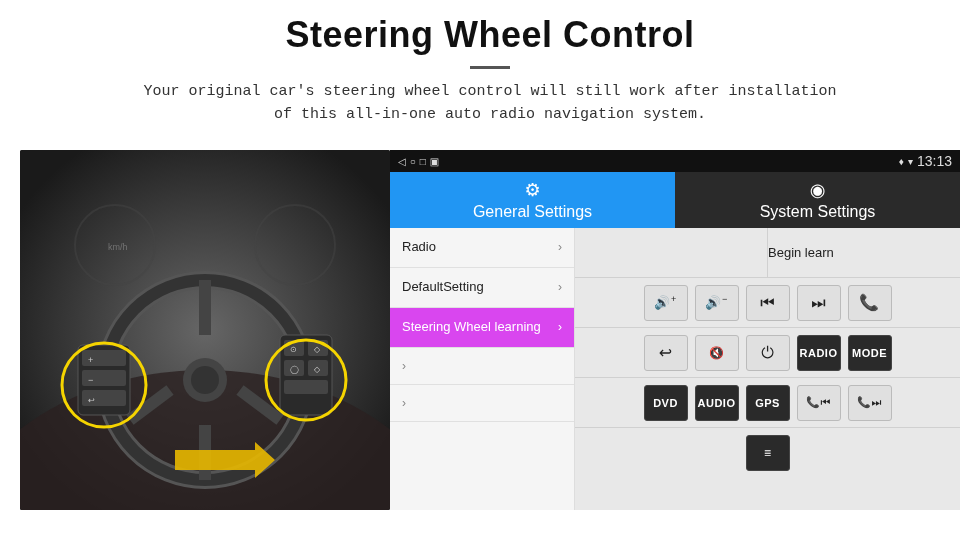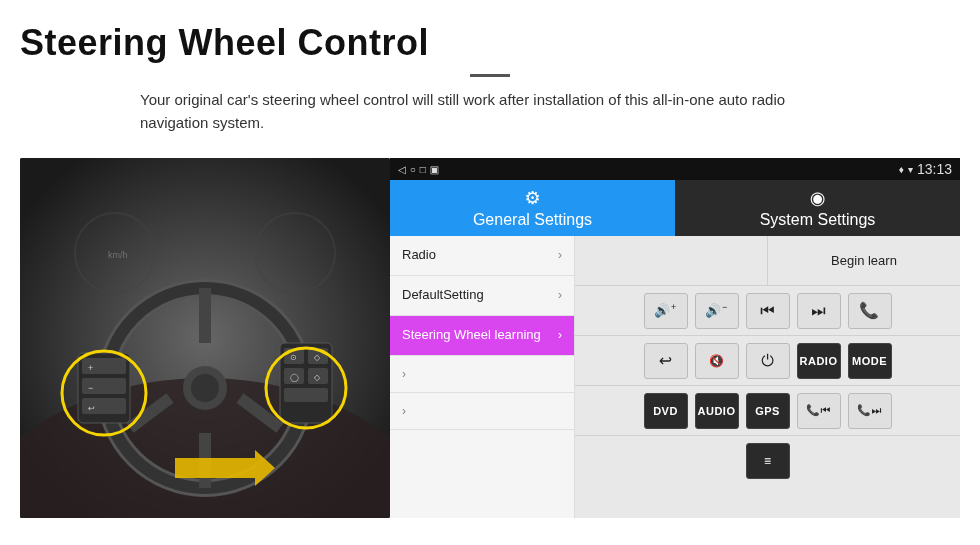--- a/index.html
+++ b/index.html
@@ -4,40 +4,42 @@
   <style>
     * { box-sizing: border-box; margin: 0; padding: 0; }
     body {
       font-family: Arial, sans-serif;
       background: #fff;
       width: 980px;
       min-height: 545px;
       overflow: hidden;
     }
     .header {
-      padding: 22px 20px 10px;
+      text-align: center;
+      padding: 14px 20px 10px;
     }
     .header h1 {
       font-size: 36px;
       font-weight: 900;
       color: #111;
       letter-spacing: 0.5px;
     }
     .header-divider {
       width: 40px;
       height: 3px;
       background: #555;
       margin: 10px auto 12px;
     }
     .header p {
       font-size: 15px;
       color: #333;
       max-width: 700px;
       margin: 0 auto;
       line-height: 1.5;
+      font-family: Liberation Mono, monospace;
     }
     .content-area {
       display: flex;
       flex-direction: row;
       margin: 14px 20px 10px;
       height: 360px;
     }
     
     .car-image-container {
       width: 370px;
@@ -164,21 +166,21 @@
     .ctrl-row {
       display: flex;
       flex-direction: row;
       border-bottom: 1px solid #d0d0d0;
       height: 50px;
     }
     .ctrl-cell {
       flex: 1;
       display: flex;
       align-items: center;
-      justify-content: center;
+      justify-content: flex-start;
       border-right: 1px solid #d0d0d0;
       background: #e8e8e8;
       font-size: 13px;
       color: #222;
       cursor: pointer;
       font-weight: 500;
     }
     .ctrl-cell:last-child {
       border-right: none;
     }

